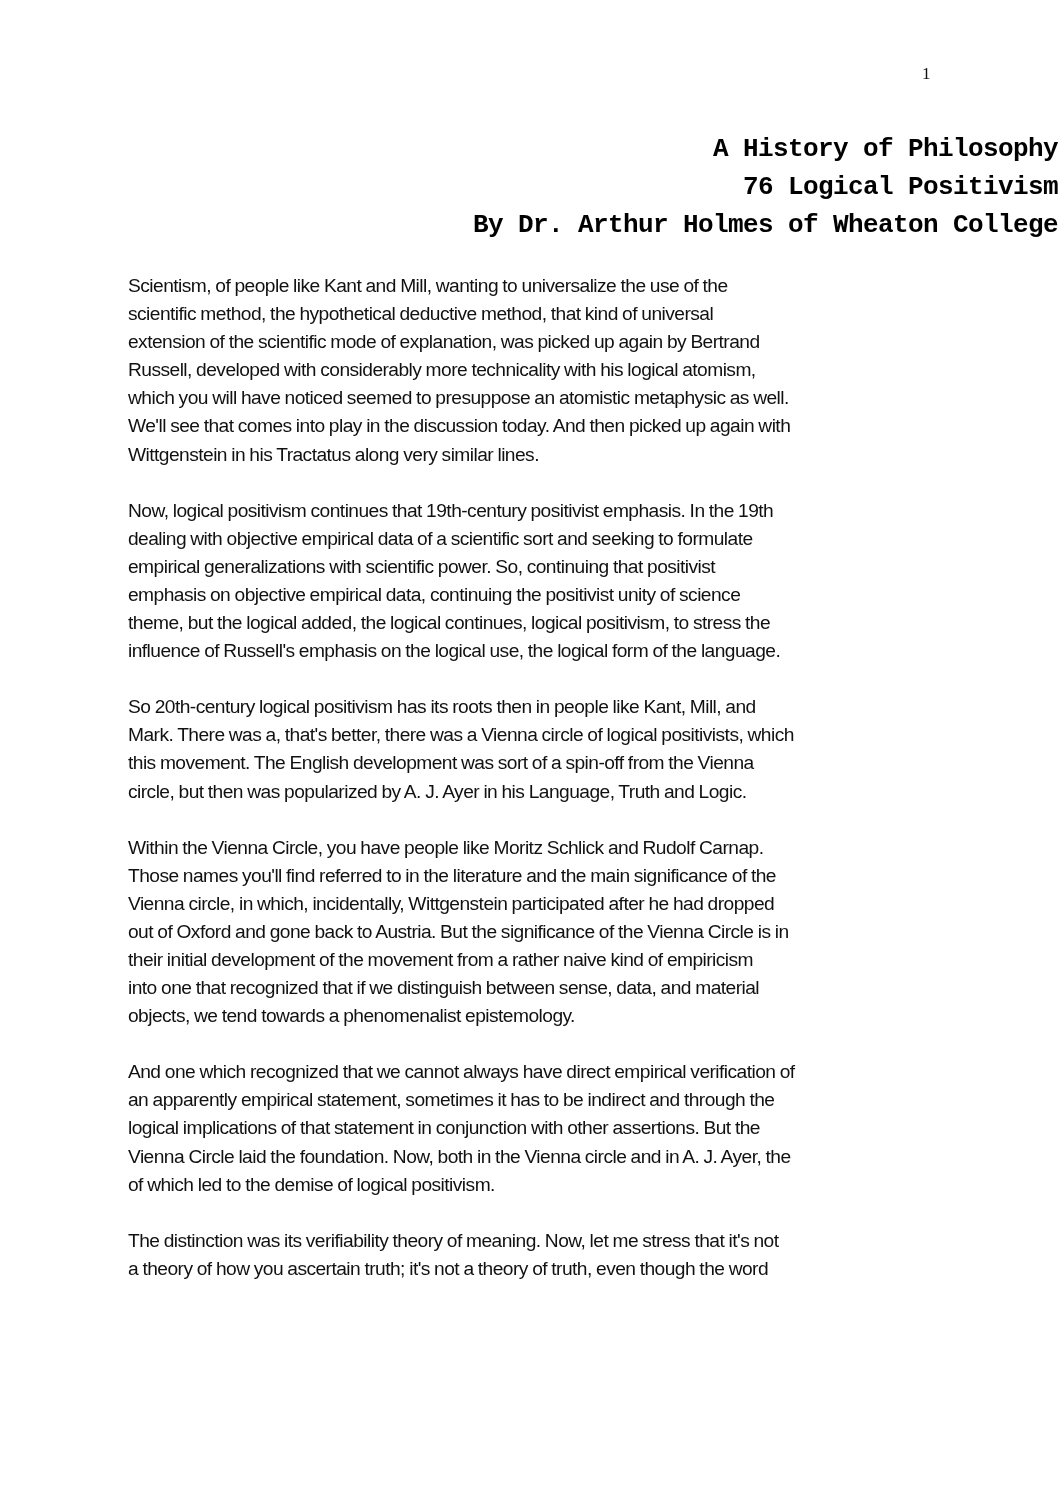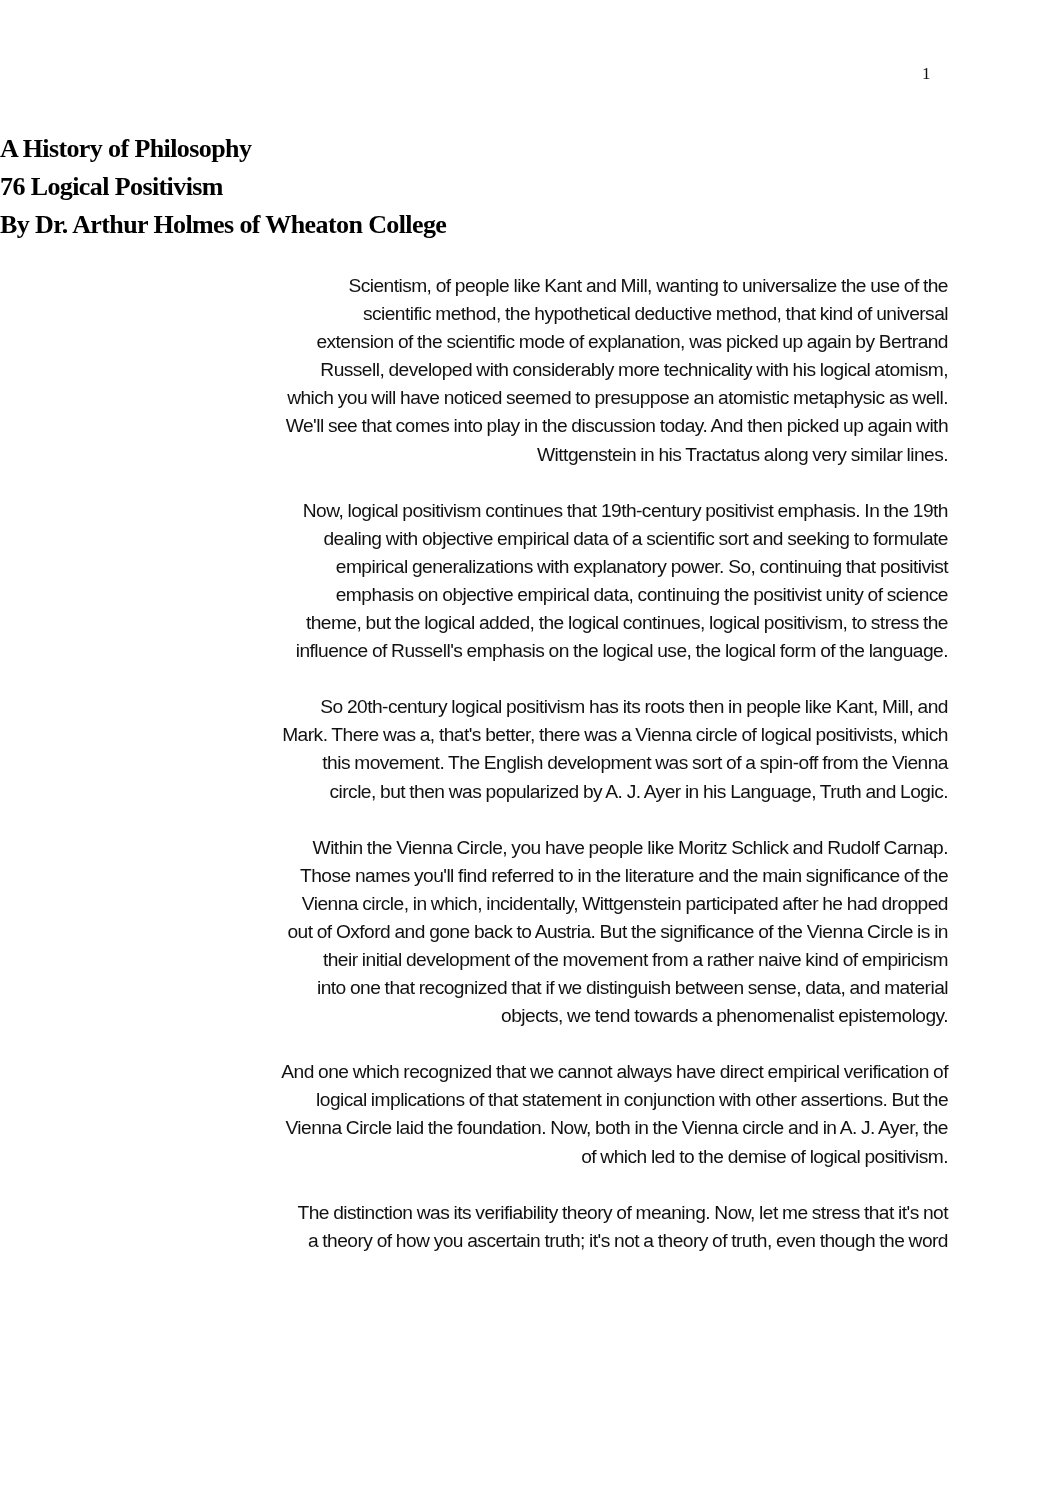--- a/index.html
+++ b/index.html
@@ -3,33 +3,33 @@
 <meta charset="utf-8">
 <style>
   html, body { margin: 0; padding: 0; background: #ffffff; }
   body { width: 1058px; height: 1497px; position: relative; overflow: hidden; }
   .page-number {
     position: absolute; top: 64px; left: 922px;
     font-family: "Liberation Serif", serif; font-size: 17px; color: #111;
   }
   .title-block {
     position: absolute; top: 130px; left: 0; width: 1058px;
-    text-align: left;
-    font-family: Liberation Serif, serif; font-weight: bold;
+    text-align: right;
+    font-family: Liberation Mono, monospace; font-weight: bold;
     font-size: 26px; line-height: 38px; color: #000;
     letter-spacing: -0.6px;
   }
   .body {
     position: absolute; top: 272px; left: 128px; width: 820px;
     font-family: "Liberation Sans", sans-serif;
     font-size: 19.2px; line-height: 28.1px; color: #111;
     letter-spacing: -0.55px; word-spacing: -0.5px;
   }
   .para { margin: 0 0 28px 0; }
-  .line { display: block; white-space: nowrap; text-align: right; }
+  .line { display: block; white-space: nowrap; }
 </style>
 </head>
 <body>
 
 <div class="page-number">1</div>
 
 <div class="title-block">
   <div>A History of Philosophy</div>
   <div>76 Logical Positivism</div>
   <div>By Dr. Arthur Holmes of Wheaton College</div>
@@ -41,21 +41,21 @@
     <span class="line">scientific method, the hypothetical deductive method, that kind of universal</span>
     <span class="line">extension of the scientific mode of explanation, was picked up again by Bertrand</span>
     <span class="line">Russell, developed with considerably more technicality with his logical atomism,</span>
     <span class="line">which you will have noticed seemed to presuppose an atomistic metaphysic as well.</span>
     <span class="line">We'll see that comes into play in the discussion today. And then picked up again with</span>
     <span class="line">Wittgenstein in his Tractatus along very similar lines.</span>
   </p>
   <p class="para">
     <span class="line">Now, logical positivism continues that 19th-century positivist emphasis. In the 19th</span>
     <span class="line">dealing with objective empirical data of a scientific sort and seeking to formulate</span>
-    <span class="line">empirical generalizations with explanatory power. So, continuing that positivist</span>
+    <span class="line">empirical generalizations with scientific power. So, continuing that positivist</span>
     <span class="line">emphasis on objective empirical data, continuing the positivist unity of science</span>
     <span class="line">theme, but the logical added, the logical continues, logical positivism, to stress the</span>
     <span class="line">influence of Russell's emphasis on the logical use, the logical form of the language.</span>
   </p>
   <p class="para">
     <span class="line">So 20th-century logical positivism has its roots then in people like Kant, Mill, and</span>
     <span class="line">Mark. There was a, that's better, there was a Vienna circle of logical positivists, which</span>
     <span class="line">this movement. The English development was sort of a spin-off from the Vienna</span>
     <span class="line">circle, but then was popularized by A. J. Ayer in his Language, Truth and Logic.</span>
   </p>
@@ -63,20 +63,21 @@
     <span class="line">Within the Vienna Circle, you have people like Moritz Schlick and Rudolf Carnap.</span>
     <span class="line">Those names you'll find referred to in the literature and the main significance of the</span>
     <span class="line">Vienna circle, in which, incidentally, Wittgenstein participated after he had dropped</span>
     <span class="line">out of Oxford and gone back to Austria. But the significance of the Vienna Circle is in</span>
     <span class="line">their initial development of the movement from a rather naive kind of empiricism</span>
     <span class="line">into one that recognized that if we distinguish between sense, data, and material</span>
     <span class="line">objects, we tend towards a phenomenalist epistemology.</span>
   </p>
   <p class="para">
     <span class="line">And one which recognized that we cannot always have direct empirical verification of</span>
+    <span class="line">an apparently empirical statement, sometimes it has to be indirect and through the</span>
     <span class="line">logical implications of that statement in conjunction with other assertions. But the</span>
     <span class="line">Vienna Circle laid the foundation. Now, both in the Vienna circle and in A. J. Ayer, the</span>
     <span class="line">of which led to the demise of logical positivism.</span>
   </p>
   <p class="para">
     <span class="line">The distinction was its verifiability theory of meaning. Now, let me stress that it's not</span>
     <span class="line">a theory of how you ascertain truth; it's not a theory of truth, even though the word</span>
   </p>
 </div>
 

